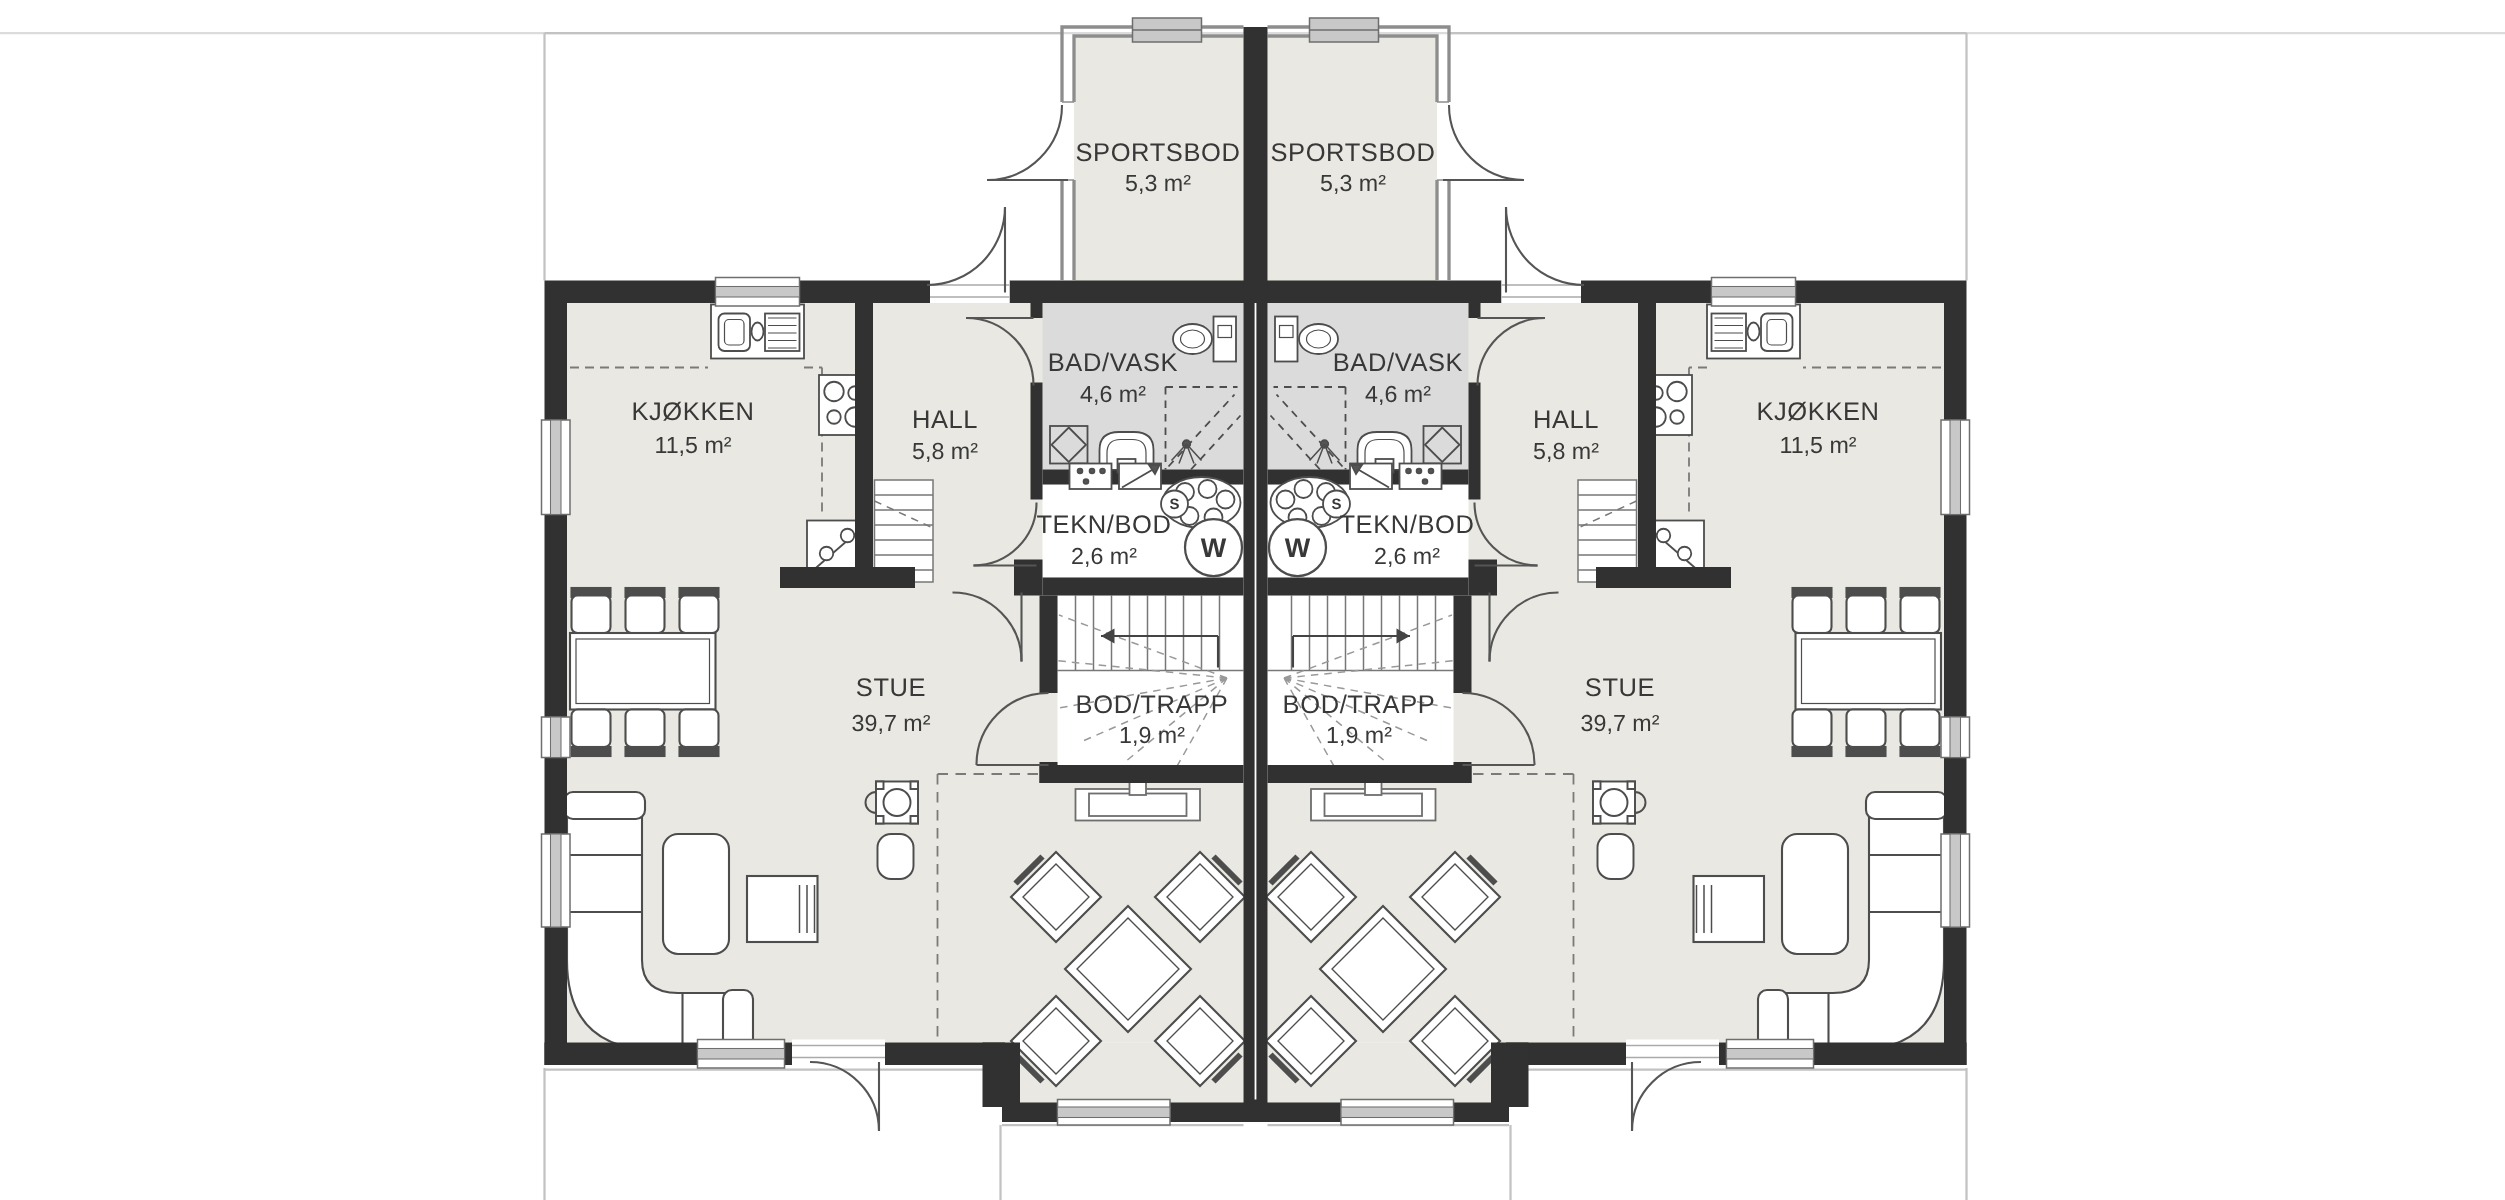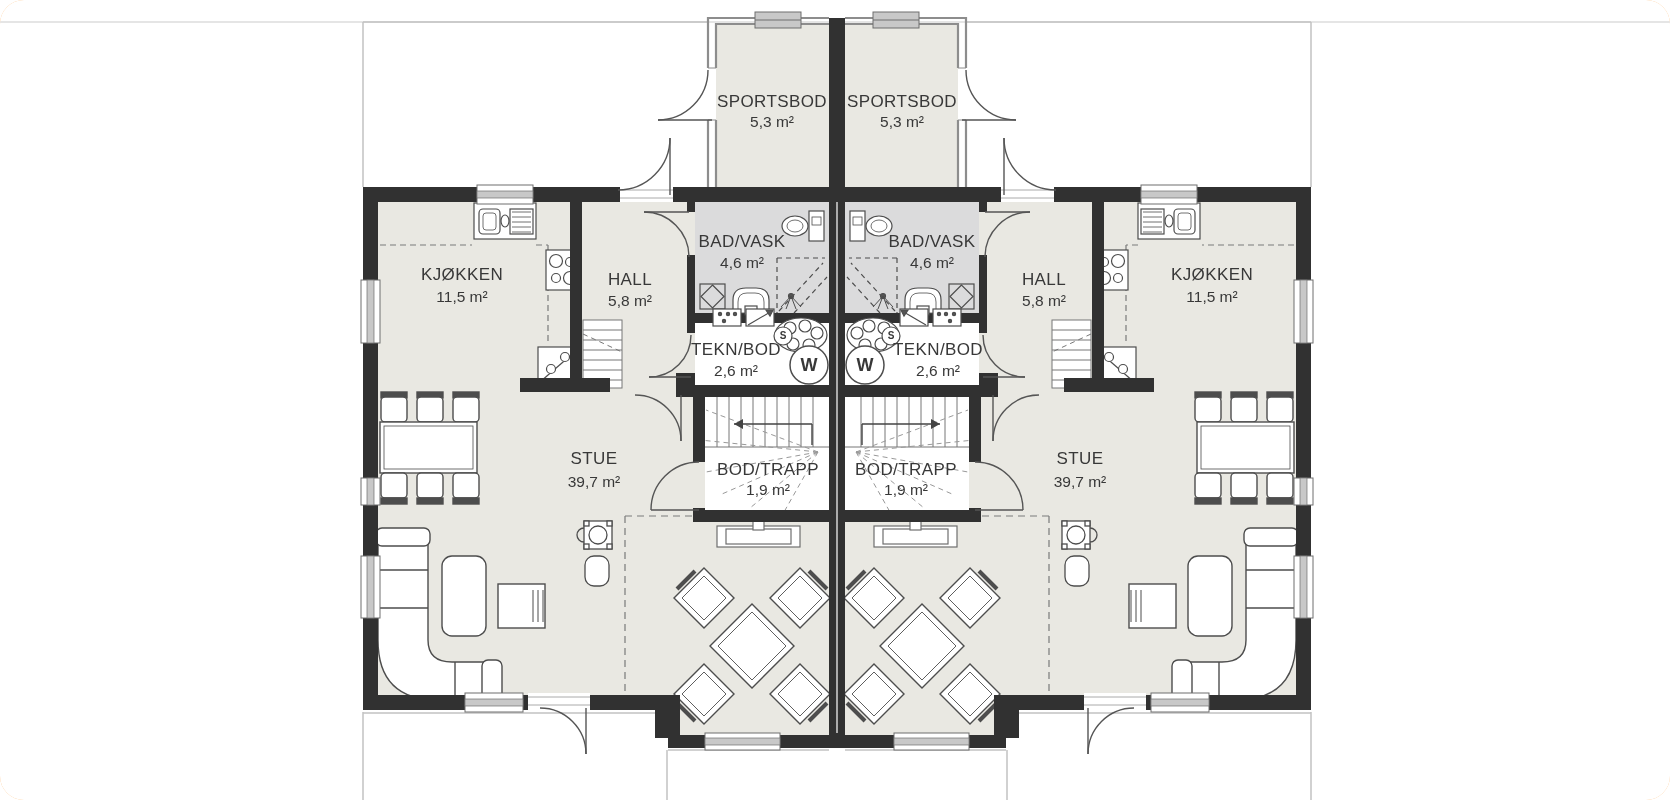--- a/index.html
+++ b/index.html
@@ -1,17 +1,17 @@
 <!DOCTYPE html>
 <html><head>
 <meta charset="utf-8">
 <style>
   html,body{margin:0;padding:0;background:#ffffff;}
   #stage{position:relative;width:1670px;height:800px;background:#fdba74;overflow:hidden;
-         font-family:"Liberation Sans", sans-serif;border-radius:24px;}
+         font-family:"Liberation Sans", sans-serif;}
   svg{position:absolute;left:0;top:0;}
   text{font-family:"Liberation Sans", sans-serif;fill:#383838;}
   .room-name{font-size:17px;letter-spacing:.4px;}
   .room-area{font-size:15.5px;}
   .mark-w{font-size:18px;font-weight:bold;}
   .mark-s{font-size:10px;font-weight:bold;}
 </style>
 </head>
 <body>
 

